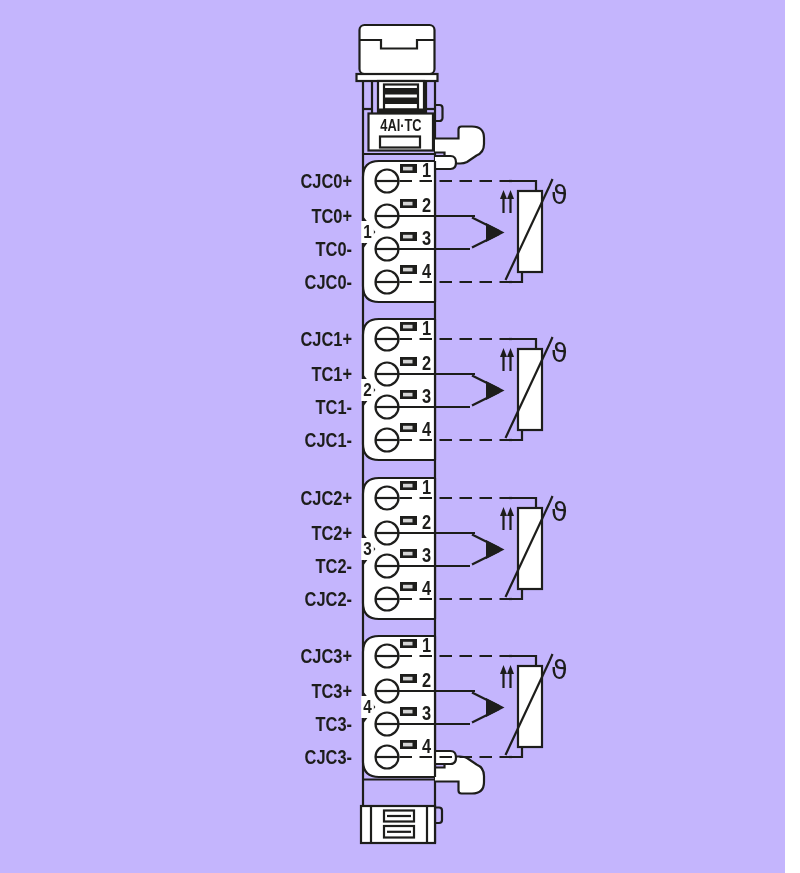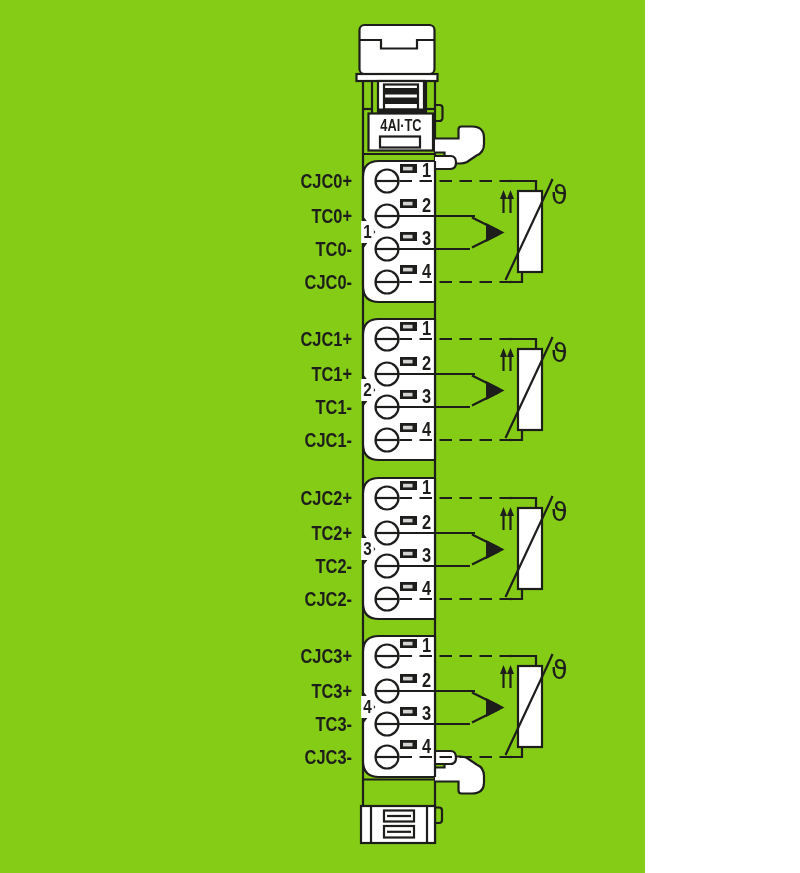--- a/index.html
+++ b/index.html
@@ -1,16 +1,16 @@
 <!DOCTYPE html>
 <html><head>
 <meta charset="utf-8">
 <style>
   html,body{margin:0;padding:0;background:#fff;}
-  #stage{position:relative;width:645px;height:873px;background:#84cc16;overflow:hidden;
+  #stage{position:relative;width:785px;height:873px;background:#c4b5fd;overflow:hidden;
          font-family:"Liberation Sans",sans-serif;}
   #art{position:absolute;left:0;top:0;}
   .ln{stroke:#1d1d1b;fill:none;stroke-width:2.2px;}
   .fw{fill:#ffffff;}
   .fd{fill:#1d1d1b;stroke:none;}
   .t{position:absolute;color:#1d1d1b;font-weight:bold;font-size:20px;line-height:24px;
      white-space:nowrap;}
   .sig{width:114px;left:238px;text-align:right;transform:scaleX(0.82);transform-origin:100% 50%;}
   .num{left:422px;height:22px;line-height:22px;transform:scaleX(0.82);transform-origin:0 50%;}
   .gnum{left:360px;width:15px;height:22px;line-height:22px;text-align:center;font-size:18px;

